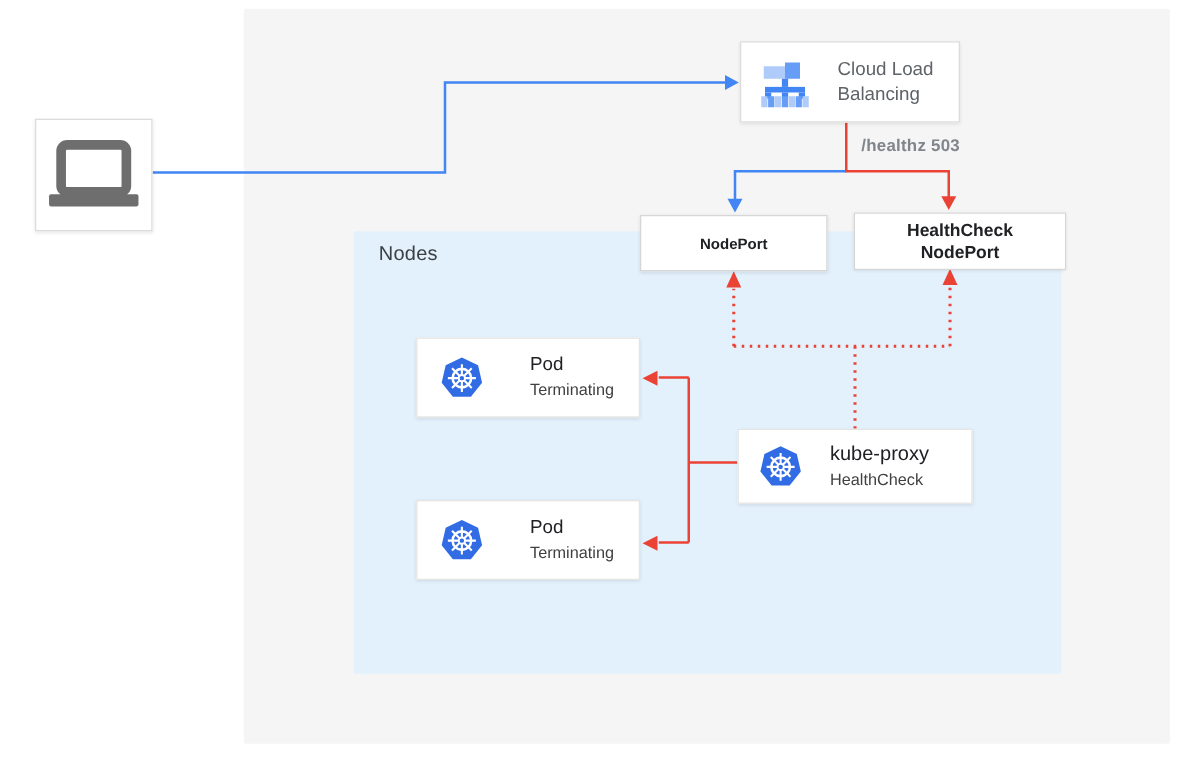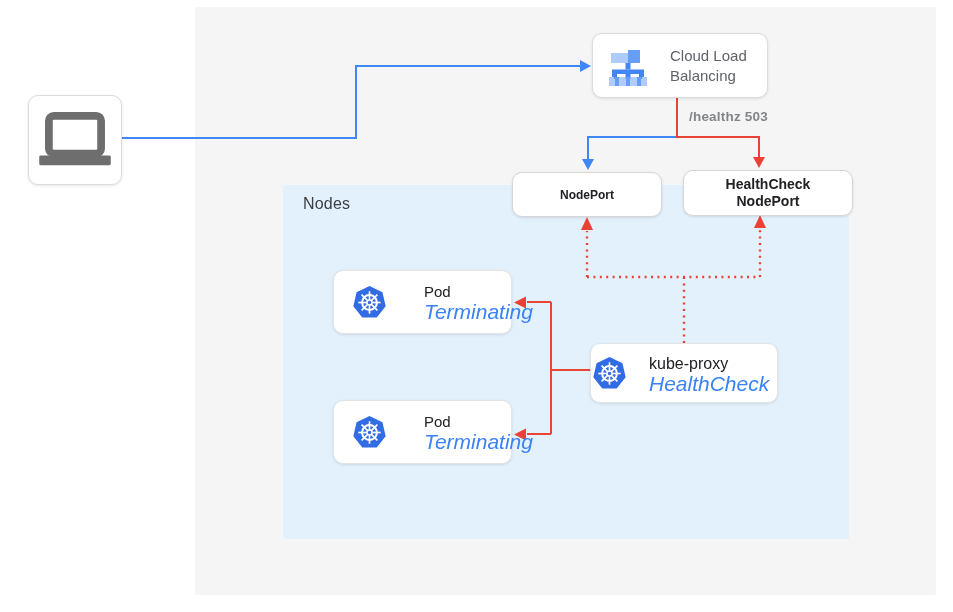--- a/index.html
+++ b/index.html
@@ -15,37 +15,37 @@
   .nodes-bg{
     position:absolute;left:283px;top:185px;width:566px;height:354px;
     background:#e3f1fd;border-radius:2px;
   }
   .nodes-label{
     position:absolute;left:303px;top:195px;
     font-size:16px;color:#3c4043;letter-spacing:.2px;
   }
   .card{
     position:absolute;background:#ffffff;border:1px solid #dcdcdc;
-    box-shadow:0 1px 3px rgba(0,0,0,.10);border-radius:10px;
+    box-shadow:0 1px 3px rgba(0,0,0,.10);border-radius:0;
     box-sizing:border-box;display:flex;align-items:center;
   }
   .client-card{left:28px;top:95px;width:94px;height:90px;justify-content:center;}
   .lb-card{left:592px;top:33px;width:176px;height:65px;padding-left:15px;gap:22px;}
   .lb-label{font-size:15px;line-height:20px;color:#5f6368;width:86px;}
   .port-card{justify-content:center;text-align:center;border-color:#d6d6d6;}
   .nodeport-card{left:512px;top:172px;width:150px;height:45px;}
   .hc-card{left:683px;top:170px;width:170px;height:46px;}
   .port-label{font-size:12px;font-weight:700;color:#202124;}
   .hc-label{font-size:14px;line-height:17px;font-weight:700;color:#202124;width:100px;}
   .pod-card{width:179px;height:64px;padding-left:17px;gap:36px;border-color:#e4e4e4;}
   .pod1{left:333px;top:270px;}
   .pod2{left:333px;top:400px;}
-  .kp-card{left:590px;top:343px;width:188px;height:60px;gap:21px;border-color:#e4e4e4;}
+  .kp-card{left:590px;top:343px;width:188px;height:60px;padding-left:15px;gap:21px;border-color:#e4e4e4;}
   .k8s-title{font-size:15px;color:#202124;line-height:20px;}
-  .k8s-sub{font-size:21px;color:#3b82f6;line-height:20px;font-style:italic;}
+  .k8s-sub{font-size:13px;color:#404040;line-height:20px;}
   .kp-title{font-size:16px;color:#202124;line-height:21px;}
   .healthz-label{
     position:absolute;left:689px;top:109px;
     font-size:13.5px;font-weight:700;color:#80868b;letter-spacing:.2px;
   }
   svg.wires{position:absolute;left:0;top:0;pointer-events:none;}
   .icon{flex:0 0 auto;display:block;}
 </style>
 </head>
 <body>

